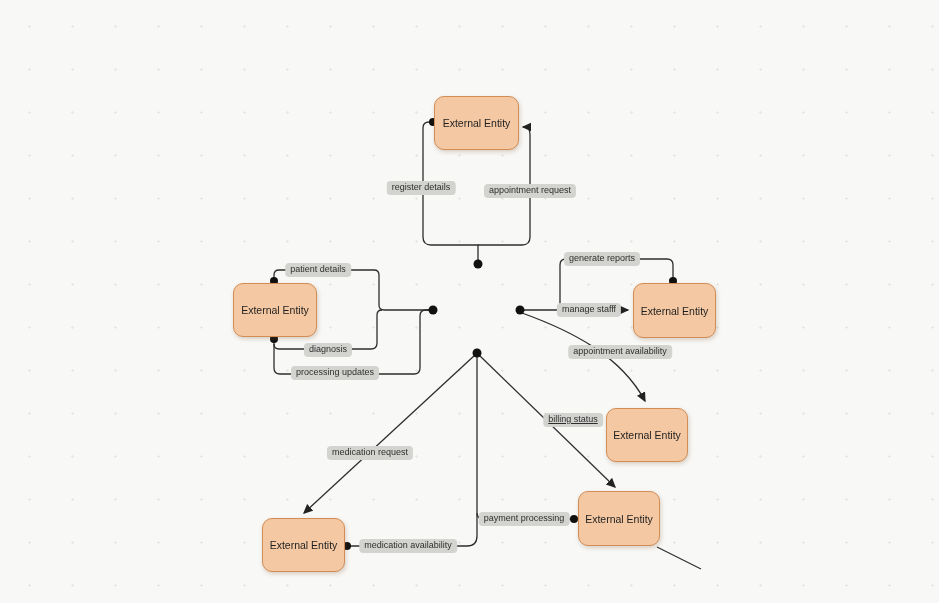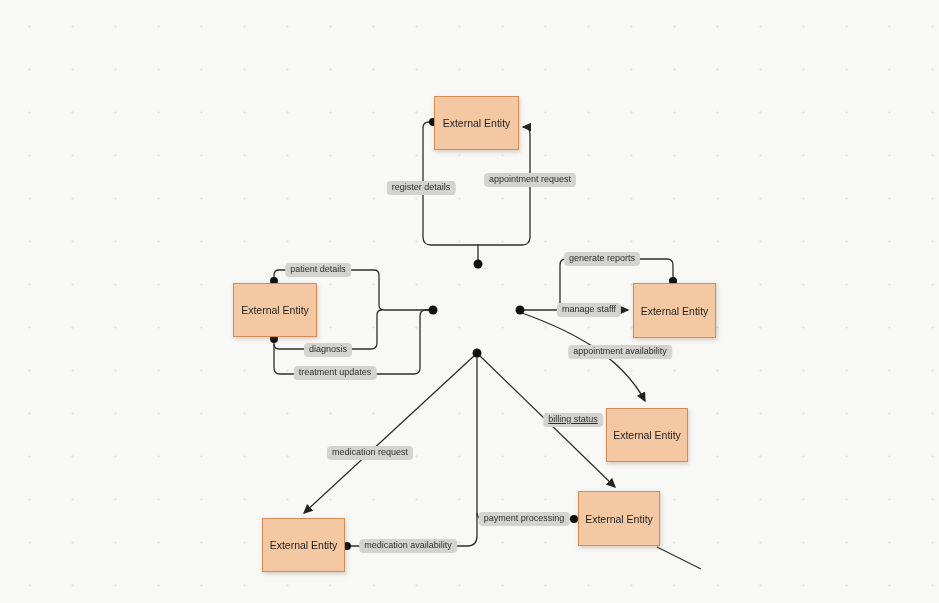--- a/index.html
+++ b/index.html
@@ -26,21 +26,21 @@
     letter-spacing:.4px;
     color:#151515;
   }
   svg.wires{position:absolute;left:0;top:0;z-index:1;}
   .entity{
     position:absolute;
     z-index:2;
     box-sizing:border-box;
     background:#f4c8a2;
     border:1.5px solid #d28d56;
-    border-radius:0;
+    border-radius:10px;
     box-shadow:1px 2px 4px rgba(120,80,40,.25);
     display:flex;align-items:center;justify-content:center;
     font-size:10.5px;
     color:#1f1f1f;
     cursor:pointer;
   }
   .process{
     position:absolute;
     z-index:2;
     box-sizing:border-box;
@@ -131,24 +131,24 @@
   </div>
   <div class="entity" style="left:578px;top:491px;width:82px;height:55px;">
     <span>External Entity</span>
   </div>
   <div class="entity" style="left:262px;top:518px;width:83px;height:54px;">
     <span>External Entity</span>
   </div>
 
 
   <div class="flow-label" style="left:421px;top:188px;">register details</div>
-  <div class="flow-label" style="left:530px;top:180px;text-align:center;">appointment request</div>
+  <div class="flow-label" style="left:530px;top:191px;text-align:center;">appointment request</div>
   <div class="flow-label" style="left:318px;top:270px;">patient details</div>
   <div class="flow-label" style="left:328px;top:350px;">diagnosis</div>
-  <div class="flow-label" style="left:335px;top:373px;">treatment updates</div>
+  <div class="flow-label" style="left:335px;top:373px;">processing updates</div>
   <div class="flow-label" style="left:592px;top:259px;margin-left:10px;">generate reports</div>
   <div class="flow-label" style="left:589px;top:310px;">manage stafff</div>
   <div class="flow-label" style="left:620px;top:352px;">appointment availability</div>
   <div class="flow-label" style="left:573px;top:420px;text-decoration:underline;">billing status</div>
   <div class="flow-label" style="left:370px;top:453px;">medication request</div>
   <div class="flow-label" style="left:524px;top:519px;">payment processing</div>
   <div class="flow-label" style="left:408px;top:546px;">medication availability</div>
 
 </div>
 

